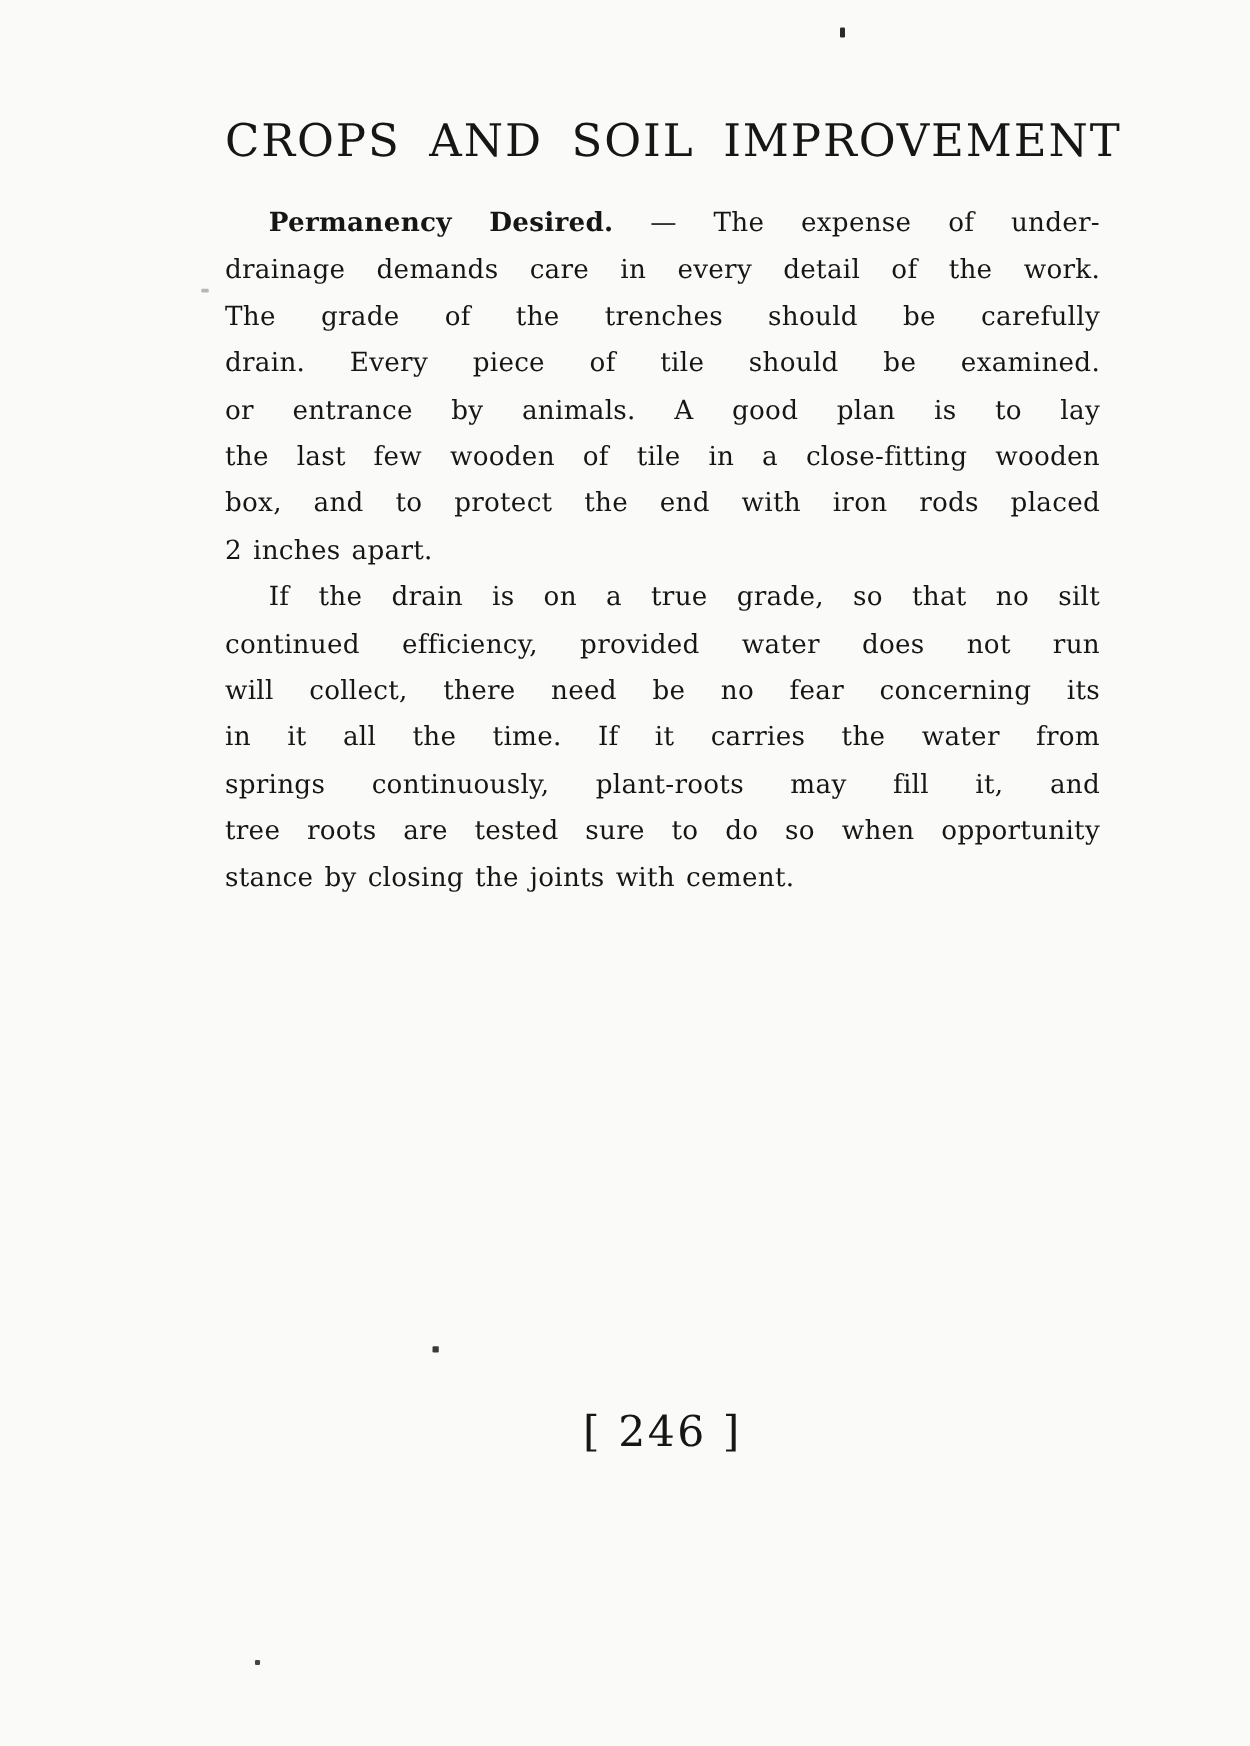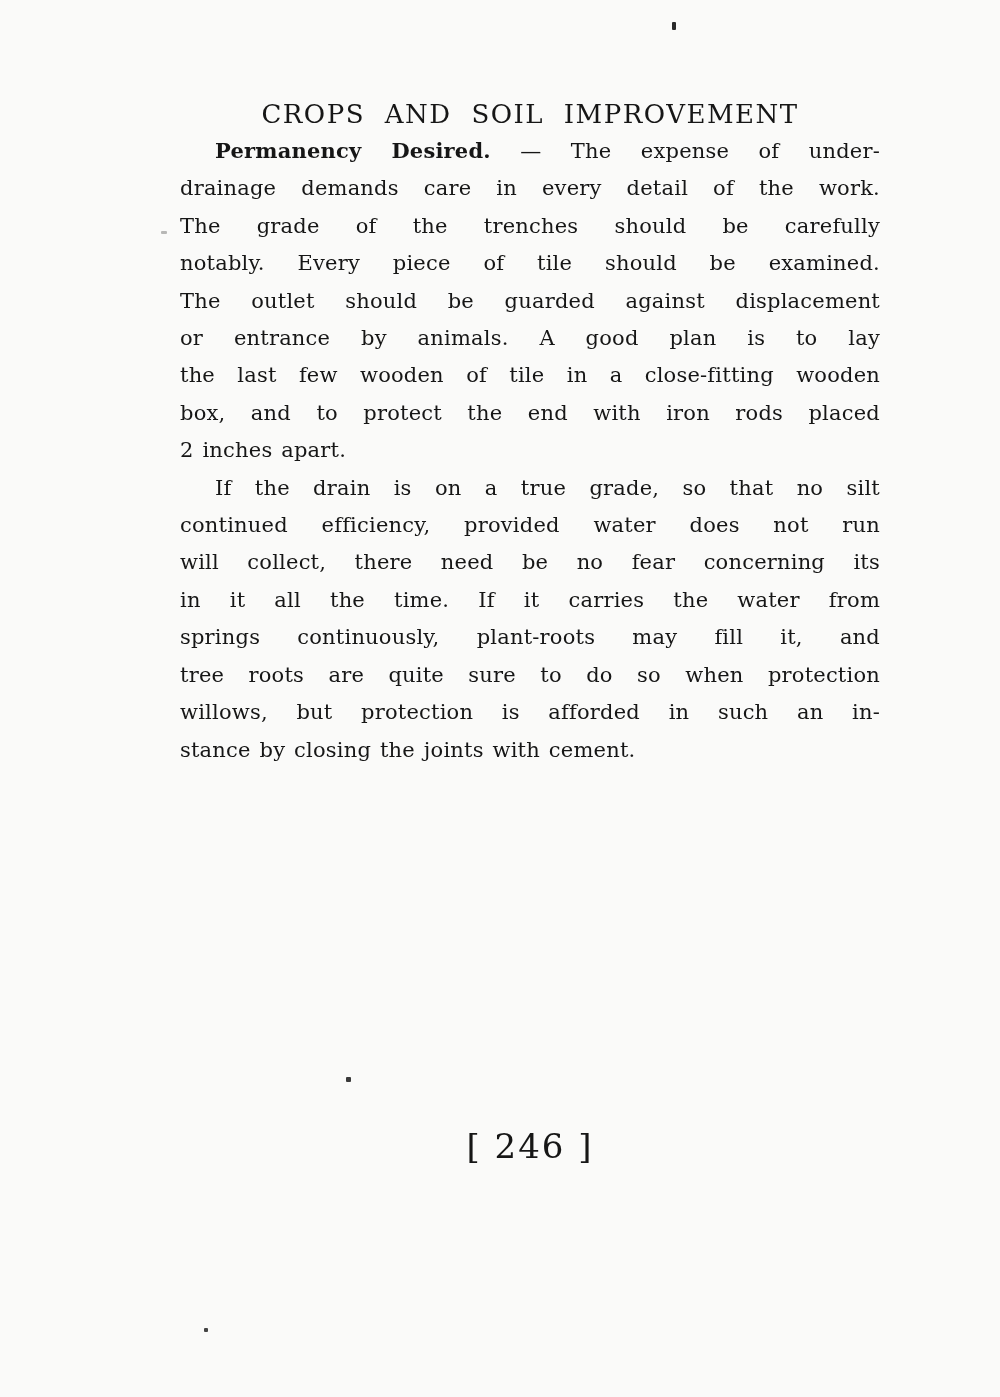--- a/index.html
+++ b/index.html
@@ -10,26 +10,27 @@
     color: #161616;
     position: relative;
     overflow: hidden;
   }
   .page-column {
     position: absolute;
     left: 180px; top: 96px;
     width: 700px;
   }
   .chapter-header {
-    font-size: 26px;
+    font-size: 36px;
     font-weight: normal;
     line-height: 36px;
     text-align: center;
     letter-spacing: 1.5px;
     word-spacing: 10px;
+    margin-bottom: 27px;
     white-space: nowrap;
   }
   .paragraph { width: 700px; }
   .line {
     font-size: 21px;
     line-height: 37.4px;
     text-align: justify;
     text-align-last: justify;
     word-spacing: 2px;
     letter-spacing: 0.2px;
@@ -60,38 +61,36 @@
 
   <h1 class="chapter-header">CROPS AND SOIL IMPROVEMENT</h1>
 
   <div class="paragraph">
     <div class="line first-line">
       <span class="lead-bold">Permanency Desired.</span><span> — The expense of under-</span>
     </div>
     <div>
         <div class="line">drainage demands care in every detail of the work.</div>
         <div class="line">The grade of the trenches should be carefully</div>
-        <div class="line">notably. Every piece of tile should be examined.</div>
-        <div class="line">The outlet should be guarded against displacement</div>
+        <div class="line">drain. Every piece of tile should be examined.</div>
         <div class="line">or entrance by animals. A good plan is to lay</div>
         <div class="line">the last few wooden of tile in a close-fitting wooden</div>
         <div class="line">box, and to protect the end with iron rods placed</div>
       </div>
     <div class="line last-line">2 inches apart.</div>
   </div>
 
   <div class="paragraph">
     <div class="line first-line">If the drain is on a true grade, so that no silt</div>
     <div>
         <div class="line">continued efficiency, provided water does not run</div>
         <div class="line">will collect, there need be no fear concerning its</div>
         <div class="line">in it all the time. If it carries the water from</div>
         <div class="line">springs continuously, plant-roots may fill it, and</div>
-        <div class="line">tree roots are quite sure to do so when protection</div>
-        <div class="line">willows, but protection is afforded in such an in-</div>
+        <div class="line">tree roots are tested sure to do so when opportunity</div>
       </div>
     <div class="line last-line">stance by closing the joints with cement.</div>
   </div>
 
 </div>
 
 <div class="page-number">[ 246 ]</div>
 
 <div class="speck speck-1"></div>
 <div class="speck speck-2"></div>

